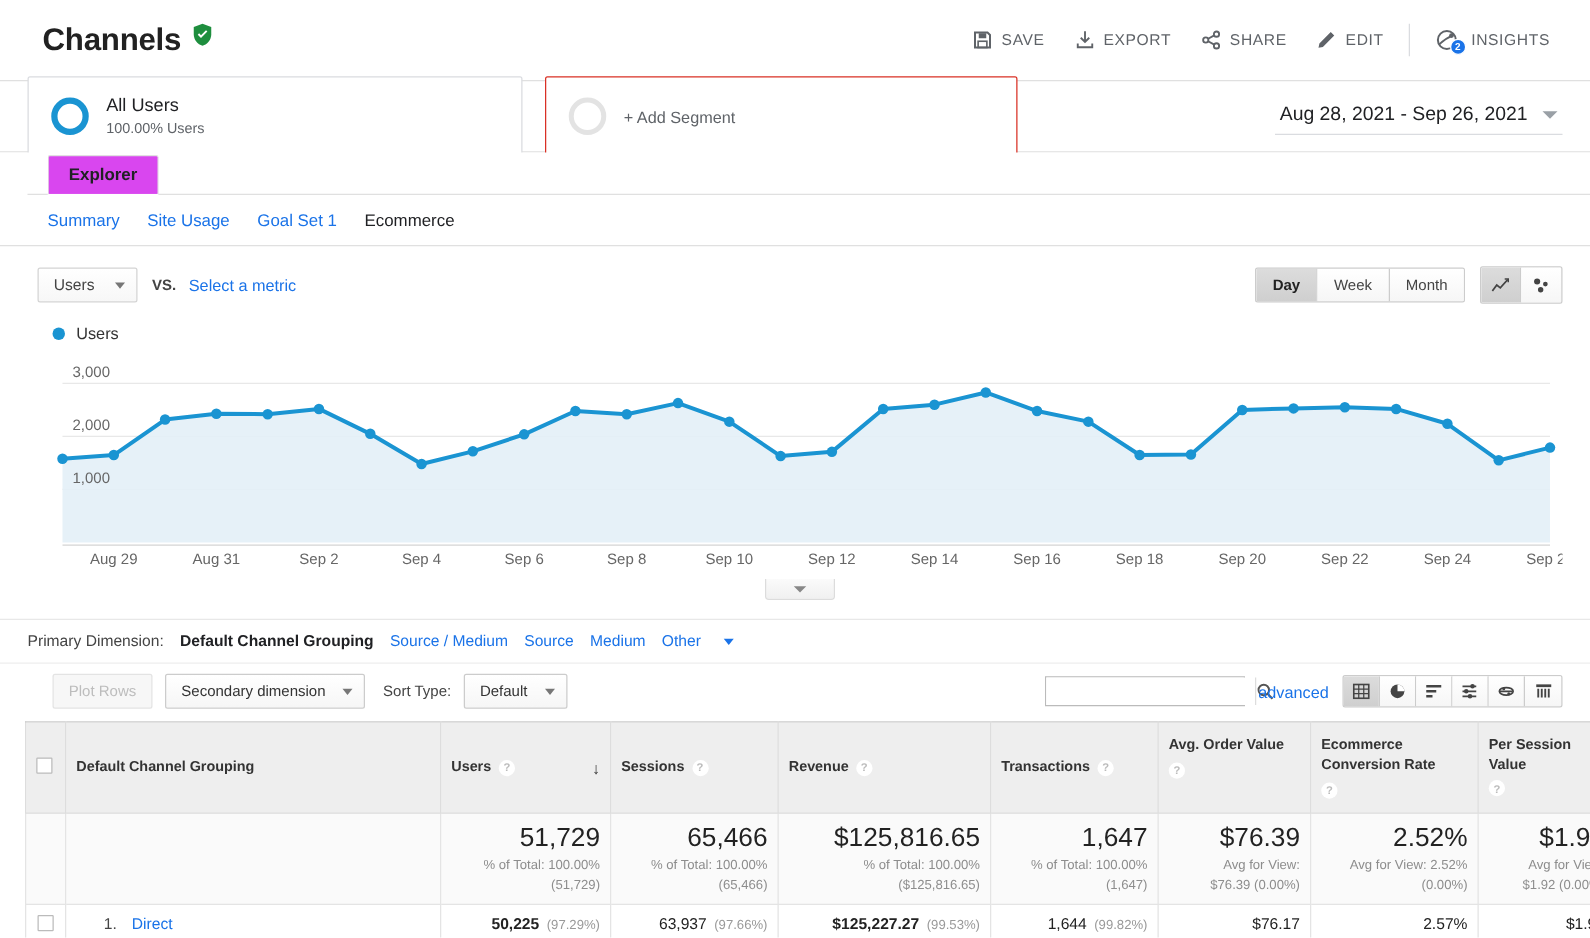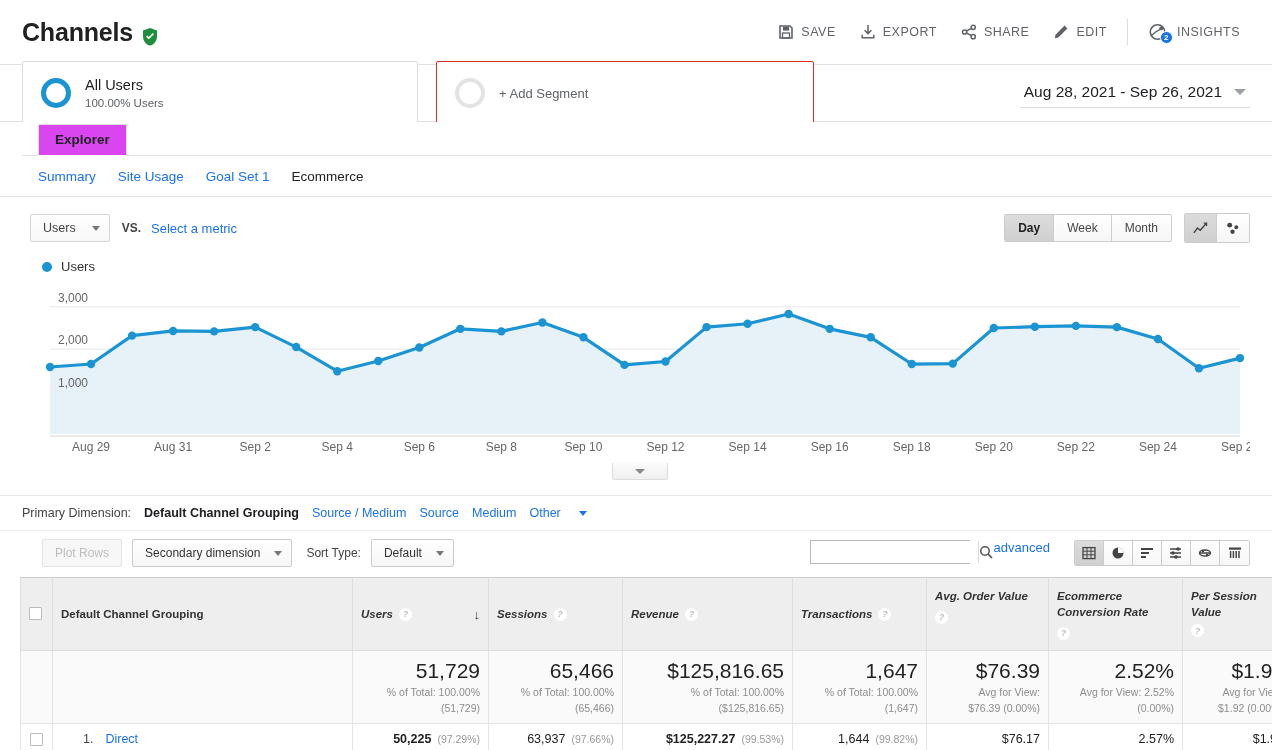--- a/index.html
+++ b/index.html
@@ -11,21 +11,21 @@
     color: #202124;
     overflow: hidden;
   }
   .app { width: 1272px; height: 750px; position: relative; background:#fff; }
 
   
   .header {
     height: 64px; display: flex; align-items: center;
     padding: 0 20px 0 22px; background: #fff;
   }
-  .title-wrap { display:flex; align-items:flex-end; gap:8px; }
+  .title-wrap { display:flex; align-items:flex-start; gap:8px;margin-left:12px; }
   .page-title { font-size: 25px; font-weight: 700; color:#212121; letter-spacing:-0.2px; }
   .verified-icon { width:18px; height:20px; display:block; }
   .header-actions { margin-left:auto; display:flex; align-items:center; gap:0px; }
   .hdr-btn {
     display:flex; align-items:center; gap:7px;
     padding: 6px 12px; cursor:pointer; background:none; border:none;
     font-size: 12.5px; letter-spacing:.5px; color:#5f6368; font-weight:500;
     font-family:"Liberation Sans", sans-serif;
   }
   .hdr-btn svg { display:block; }
@@ -126,40 +126,40 @@
   .tbl-ctrls { display:flex; align-items:center; gap:10px; padding: 8px 22px 10px 42px; background:#fff; border-top:1px solid #eee;}
   .ghost-btn {
     border:1px solid #e3e3e3; border-radius:2px; background:#f7f7f7; color:#bdbdbd;
     font-size:12px; padding: 6px 12px; cursor:default;
   }
   .sel-btn {
     border:1px solid #ccc; border-radius:2px; background:linear-gradient(#fff,#f6f6f6);
     font-size:12px; color:#333; padding:6px 9px 6px 12px; display:flex; align-items:center; gap:14px; cursor:pointer;
   }
   .sort-lbl { font-size:12px; color:#444; margin-left:4px; }
-  .search-wrap { margin-left:auto; display:flex; gap:24px; }
+  .search-wrap { margin-left:auto; display:flex; align-items:center; gap:11px; }
   .search-box {
     width:160px; height:24px; border:1px solid #bbb; background:#fff; display:flex; align-items:center;
   }
   .search-input { border:none; outline:none; flex:1; height:22px; font-size:12px; padding:0 6px; font-family:"Liberation Sans",sans-serif;}
   .search-btn { width:30px; height:22px; display:flex;align-items:center;justify-content:center; border-left:1px solid #ddd; cursor:pointer;}
   .view-icons { display:flex; border:1px solid #ccc; border-radius:2px; overflow:hidden; }
   .view-icons .vi { width:29px; height:24px; display:flex;align-items:center;justify-content:center;
     background:linear-gradient(#fff,#f6f6f6); border-right:1px solid #ccc; cursor:pointer; }
   .view-icons .vi:last-child{border-right:none;}
   .view-icons .vi.active{ background:linear-gradient(#dcdcdc,#cfcfcf); }
 
   
   table.data { width: 1252px; margin-left:20px; border-collapse:collapse; table-layout:fixed; }
   table.data th {
     background:#eee; border:1px solid #ddd; border-top:1px solid #ccc;
     font-size:11.5px; font-weight:700; color:#333; text-align:left;
     padding: 10px 8px; height:60px; vertical-align:middle;
   }
-  table.data th.num { text-align:left;font-style:italic; }
+  table.data th.num { text-align:left; }
   .th-inner { display:flex; align-items:center; gap:6px; }
   .th-inner.spread { justify-content:space-between; }
   .qmark {
     width:13px;height:13px;border-radius:50%;background:#fff;color:#bbb;
     font-size:9px; display:inline-flex; align-items:center; justify-content:center; font-weight:700; flex:0 0 auto;
   }
   .sort-arrow { font-size:13px; color:#333; }
   table.data td { border:1px solid #e4e4e4; padding:8px; vertical-align:top; }
   .tot-row td { background:#fafafa; height:72px; }
   .tot-big { font-size:21px; color:#222; text-align:right; line-height:24px; font-weight:400;}

